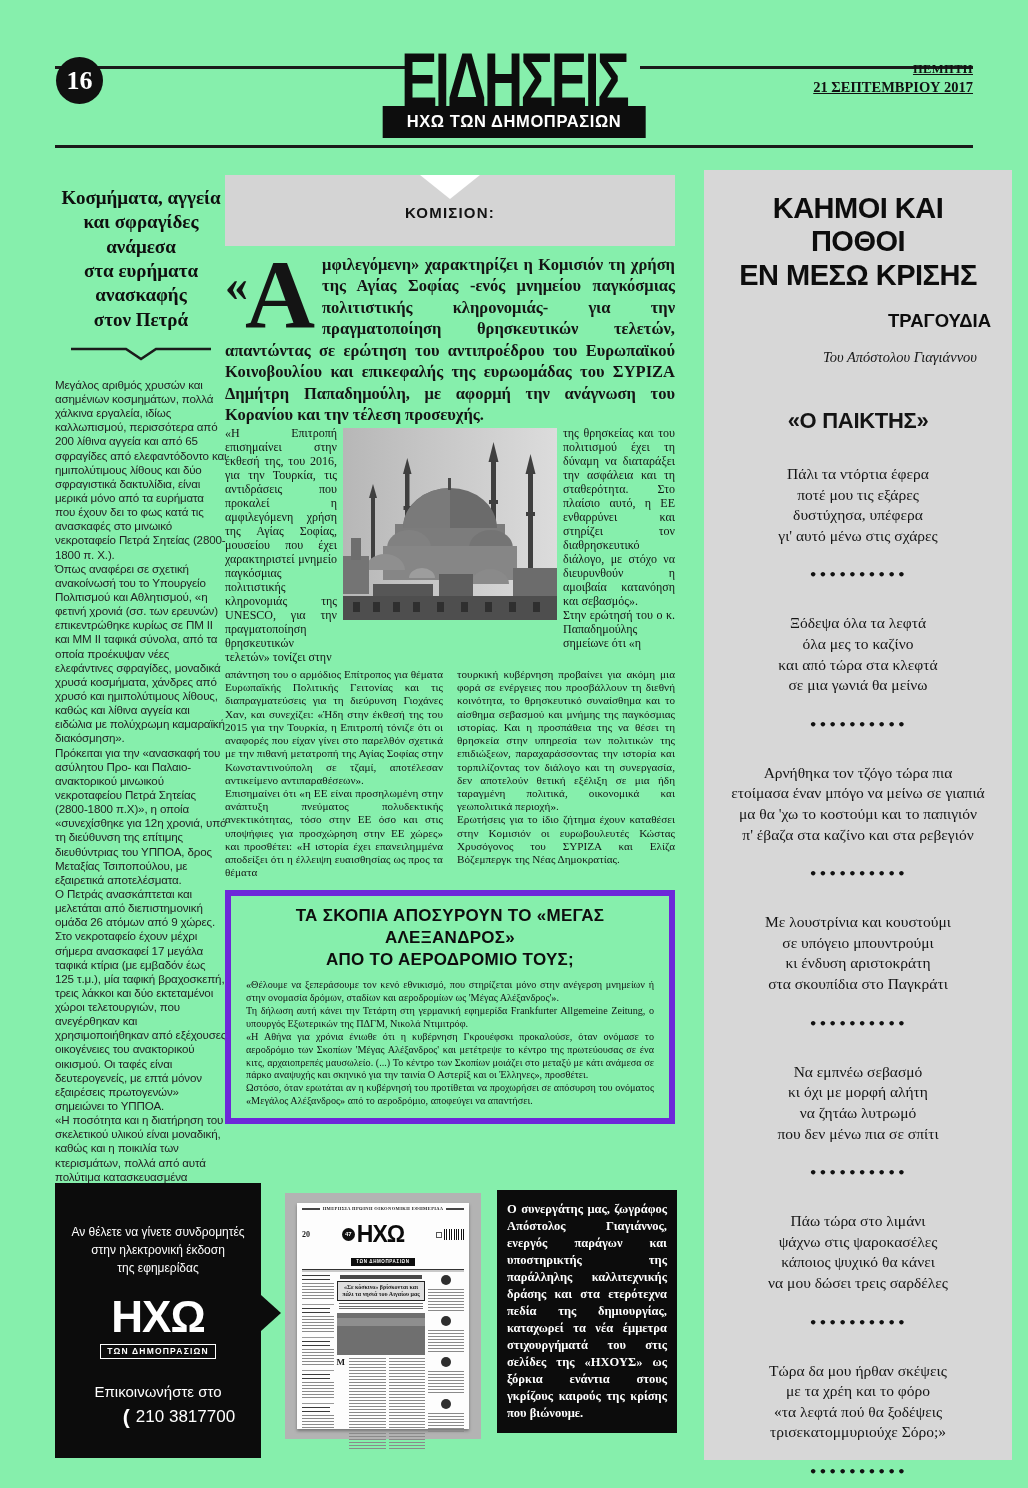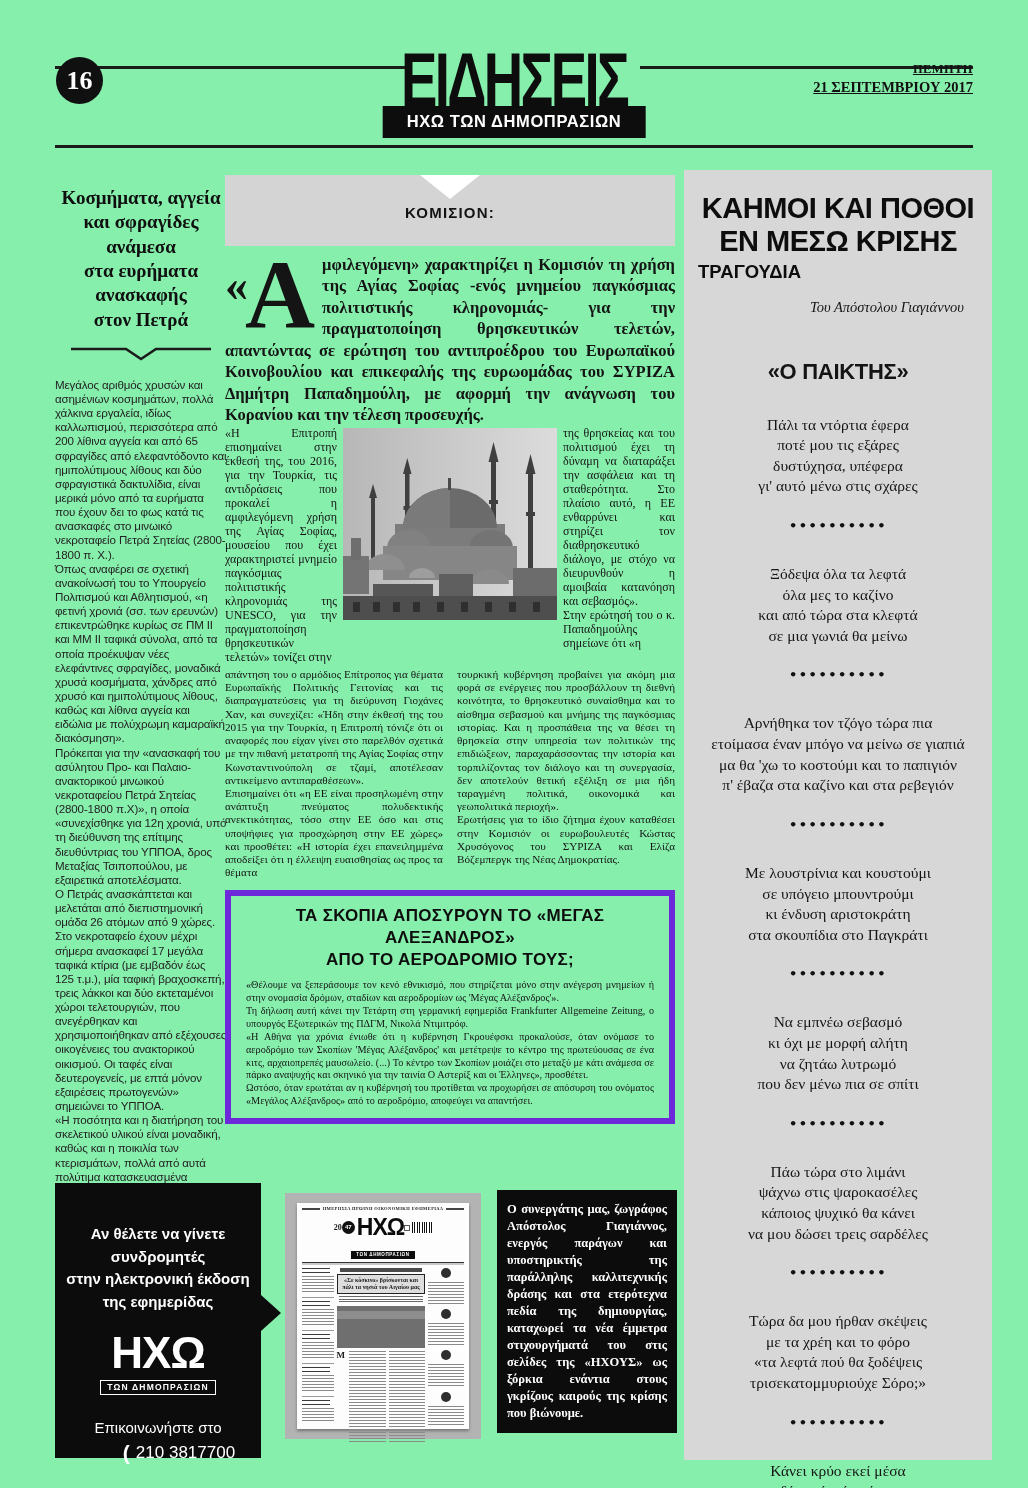--- a/index.html
+++ b/index.html
@@ -73,57 +73,57 @@
     width:218px; font:11.2px/1.18 "Liberation Serif", serif; text-align:justify; white-space:pre-line;
   }
   .skopia-box { border:6px solid #6d28d9; margin-top:10px; padding:9px 15px 10px; }
   .skopia-title {
     text-align:center; font:800 17px/1.3 "Liberation Sans", sans-serif; letter-spacing:.3px;
     color:#0d0d0d; white-space:pre-line;
   }
   .skopia-body { margin-top:8px; font:10.2px/1.27 "Liberation Serif", serif; text-align:justify; white-space:pre-line; }
 
   
-  .poem-panel { position:absolute; left:684px; top:170px; width:308px; height:1290px; background:#d7d7d7; padding:0 14px; }
+  .poem-panel { position:absolute; left:704px; top:170px; width:308px; height:1290px; background:#d7d7d7; padding:0 21px; }
   .poem-heading {
     margin-top:22px; text-align:center; font:800 29px/1.15 "Liberation Sans", sans-serif;
     letter-spacing:-.5px; color:#0d0d0d; white-space:pre-line;
   }
-  .poem-subtitle { margin-top:4px; text-align:left; font:800 18.5px/1 "Liberation Sans", sans-serif; color:#0d0d0d; }
+  .poem-subtitle { margin-top:20px; text-align:right; font:800 18.5px/1 "Liberation Sans", sans-serif; color:#0d0d0d; }
   .poem-byline { margin-top:18px; text-align:right; padding-right:14px; font:italic 14.5px/1.2 "Liberation Serif", serif; }
   .poem-title { margin-top:44px; text-align:center; font:800 22px/1 "Liberation Sans", sans-serif; letter-spacing:-.3px; }
   .stanza { margin-top:32px; text-align:center; font:15.5px/1.33 "Liberation Serif", serif; white-space:pre-line; color:#151515; }
   .stanza:first-of-type { margin-top:34px; }
   .dots { margin-top:22px; text-align:center; font:bold 13px/1 "DejaVu Sans", sans-serif; letter-spacing:1.5px; color:#111; }
 
   
   .subscribe-ad {
     position:absolute; left:55px; top:1183px; width:206px; height:275px; background:#0c0c0c;
     color:#fff; text-align:center; padding-top:40px; font-family:"Liberation Sans", sans-serif;
   }
-  .subscribe-text { font-size:15px; line-height:1.5; white-space:pre-line;font-weight:bold; }
+  .subscribe-text { font-size:12px; line-height:1.5; white-space:pre-line; }
   .ad-logo { margin-top:18px; font:900 44px/1 "Liberation Sans", sans-serif; letter-spacing:-1px; }
   .ad-logo-sub { display:inline-block; margin-top:5px; border:1.5px solid #fff; padding:2px 6px;
     font:bold 8.5px/1 "Liberation Sans", sans-serif; letter-spacing:1.2px; }
   .ad-contact { margin-top:24px; font-size:15px; }
   .ad-phone-row { margin-top:6px; font-size:17px;margin-left:42px; }
   .phone-glyph { font:bold 21px/1 "Liberation Sans", sans-serif; vertical-align:-2px; margin-right:6px; }
   .ad-arrow {
     position:absolute; left:100%; top:112px; width:0; height:0;
     border-top:18px solid transparent; border-bottom:18px solid transparent; border-left:20px solid #0c0c0c;
   }
 
   
   .fp-thumb { position:absolute; left:285px; top:1193px; width:196px; height:246px; background:#b3b3b3; }
   .fp-page { position:absolute; left:12px; top:10px; width:172px; height:226px; background:#fdfdfd;
     box-shadow:0 2px 3px rgba(0,0,0,.35); padding:4px 5px; font-family:"Liberation Serif", serif; color:#1a1a1a; }
   .fp-tagline-row { display:flex; align-items:center; gap:3px; }
   .fp-tagline-row .tl { flex:1; height:2px; border-top:1px solid #444; border-bottom:1px solid #444; }
   .fp-tagline { font:bold 4.5px/1 "Liberation Serif", serif; letter-spacing:.4px; white-space:nowrap; }
-  .fp-header { display:flex; align-items:center; justify-content:center; margin-top:3px; height:26px; }
+  .fp-header { display:flex; align-items:center; justify-content:space-between; margin-top:10px; height:26px; }
   .fp-day { font:bold 8px/1 "Liberation Serif", serif; }
   .fp-logo-wrap { display:flex; align-items:center; gap:2px; }
   .fp-badge { width:13px; height:13px; background:#101010; border-radius:50%; color:#fff; text-align:center;
     font:bold 6px/13px "Liberation Sans", sans-serif; }
   .fp-logo { font:900 23px/1 "Liberation Sans", sans-serif; letter-spacing:-1px; color:#0b0b0b; }
   .fp-codes { display:flex; align-items:center; gap:2px; }
   .fp-sq { width:6px; height:6px; border:1px solid #555; }
   .fp-barcode { width:20px; height:11px;
     background:repeating-linear-gradient(90deg,#111 0 1px,#fff 1px 2.4px); }
   .fp-mast-row { text-align:center; margin-top:1px; }

